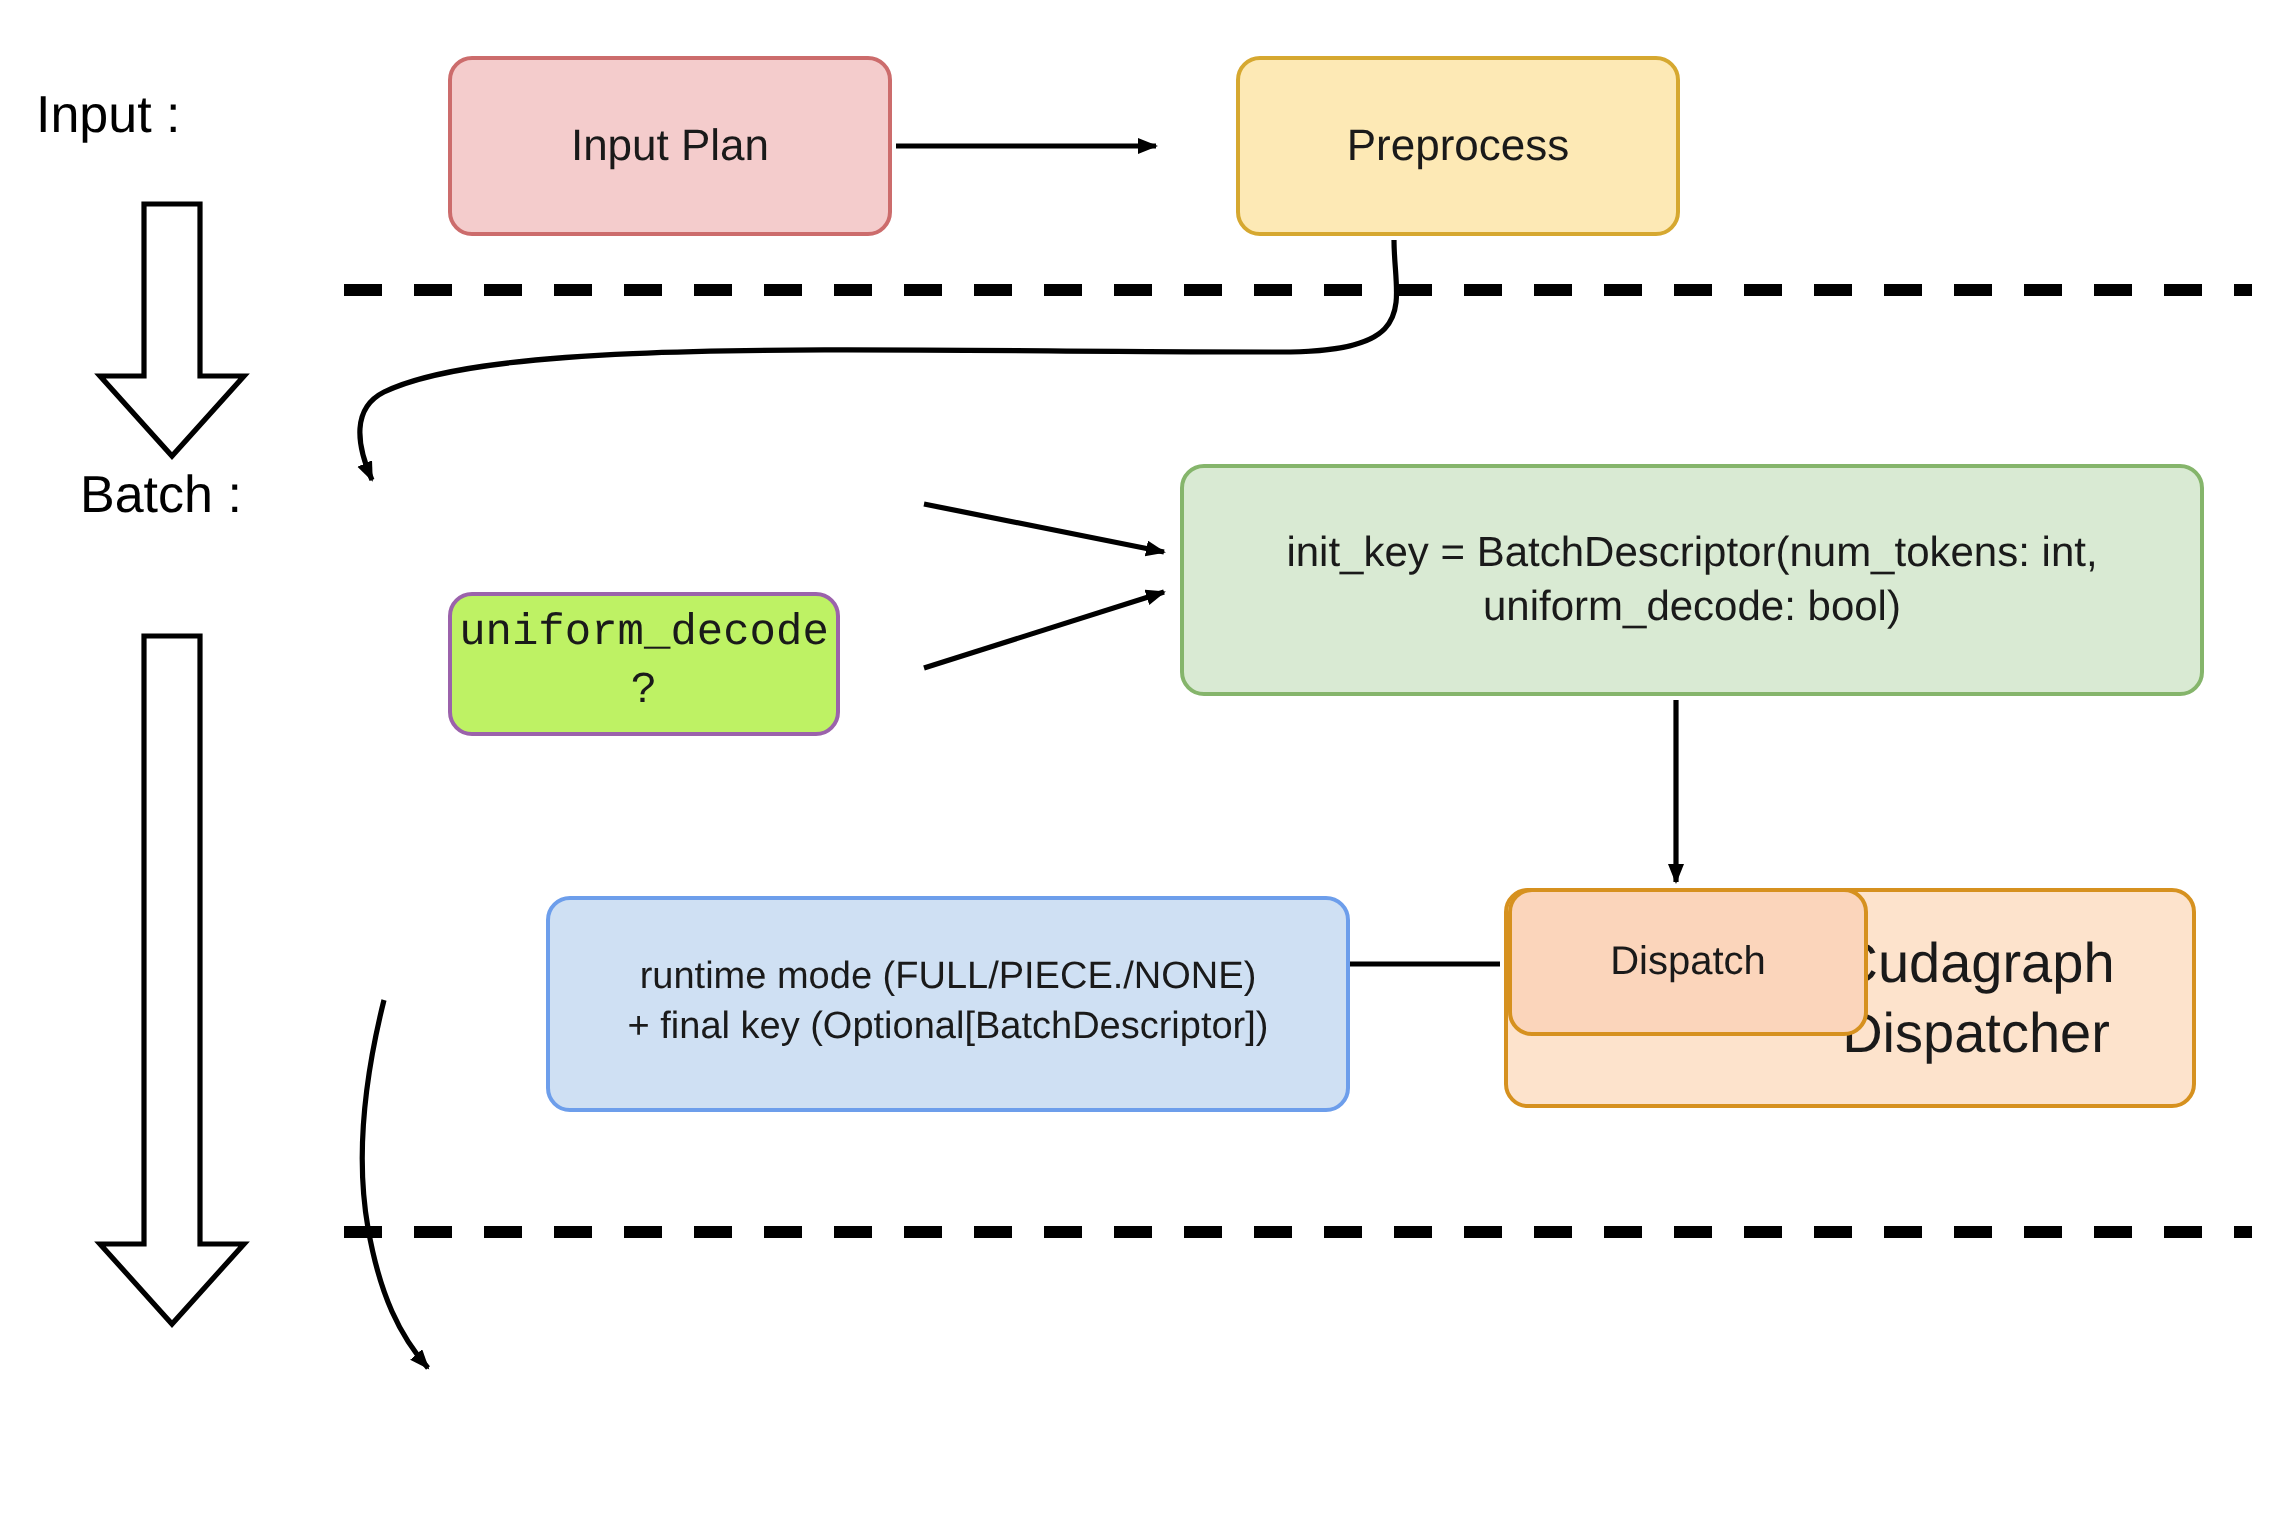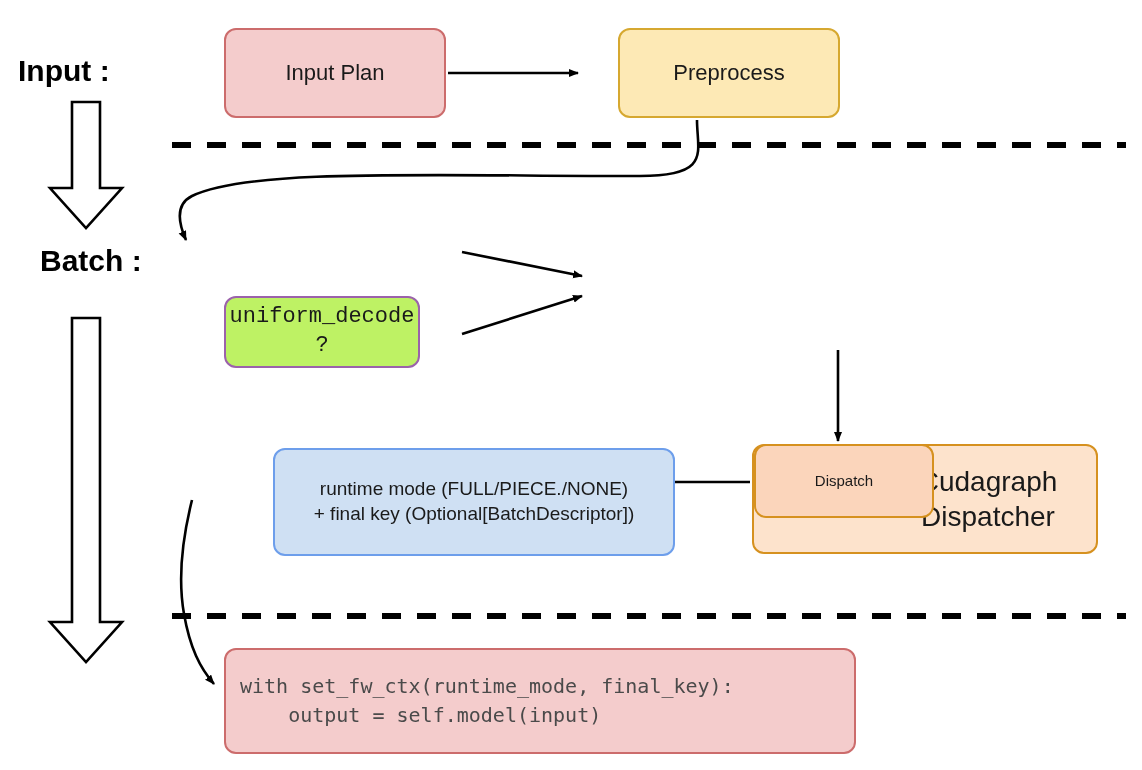--- a/index.html
+++ b/index.html
@@ -21,26 +21,25 @@
     position: absolute;
     left: 0;
     top: 0;
     width: 1142px;
     height: 770px;
     pointer-events: none;
   }
   .stage-label {
     position: absolute;
     font-family: "Liberation Sans", sans-serif;
-    font-weight: bold;
-    font-size: 30px;
+    font-weight: normal;
+    font-size: 26px;
     color: #000000;
     white-space: nowrap;
     letter-spacing: 0px;
-    margin-top: 12px;
   }
   .node {
     position: absolute;
     box-sizing: border-box;
     border-radius: 12px;
     border-width: 2px;
     border-style: solid;
     display: flex;
     align-items: center;
     justify-content: center;
@@ -63,21 +62,21 @@
   .node-key {
     font-size: 21px;
     padding: 4px 12px;
   }
   .node-runtime {
     font-size: 19px;
     padding: 4px 10px;
     margin-left: 45px;
   }
   .node-dispatch {
-    font-size: 15px;
+    font-size: 20px;
   }
   .node-cudagraph {
     font-size: 22px;
     align-items: center;
     justify-content: center;
   }
   .cudagraph-label {
     position: absolute;
     right: 18px;
     top: 50%;
@@ -136,27 +135,27 @@
   <div class="stage-label" style="left:18px; top:42px;">Input :</div>
   <div class="stage-label" style="left:40px; top:232px;">Batch :</div>
 
   <div class="node node-input-batch" style="left:224px; top:28px; width:222px; height:90px; background:#f4cccc; border-color:#cc6c6c;">Input Plan</div>
 
   <div class="node node-preprocess" style="left:586px; top:28px; width:222px; height:90px; background:#fde9b5; border-color:#d6a830;">Preprocess</div>
 
 
   <div class="node node-cond" style="left:224px; top:296px; width:196px; height:72px; background:#bef264; border-color:#9b62ab;font-family:Liberation Mono, monospace;">uniform_decode ?</div>
 
+  <div class="node node-key" style="left:590px; top:232px; width:512px; height:116px; background:#d9ead3; border-color:#85b56b;">init_key = BatchDescriptor(num_tokens: int,
+uniform_decode: bool)</div>
 
   <div class="node node-cudagraph" style="left:752px; top:444px; width:346px; height:110px; background:#fde3cc; border-color:#d6911f;">
     <span class="cudagraph-label">Cudagraph
 Dispatcher</span>
   </div>
 
   <div class="node node-dispatch" style="left:754px; top:444px; width:180px; height:74px; background:#fbd5bb; border-color:#d6911f;">Dispatch</div>
 
   <div class="node node-runtime" style="left:228px; top:448px; width:402px; height:108px; background:#cfe0f3; border-color:#6d9eeb;">runtime mode (FULL/PIECE./NONE)
 + final key (Optional[BatchDescriptor])</div>
 
-  <div class="node node-code" style="left:224px; top:648px; width:632px; height:106px; background:#f4cccc; border-color:#cc6c6c;">with set_fw_ctx(runtime_mode, final_key):
-    output = self.model(input)</div>
 
 </div>
 
 </body></html>

